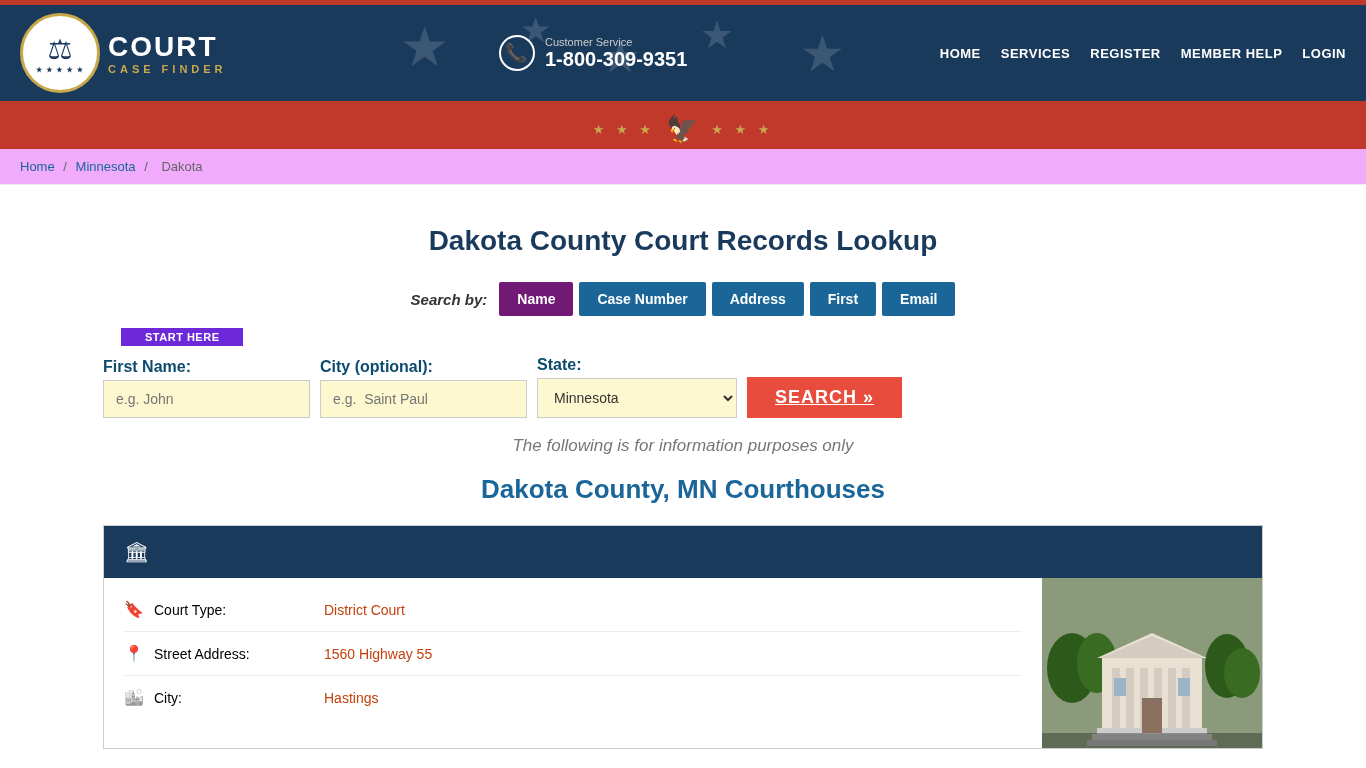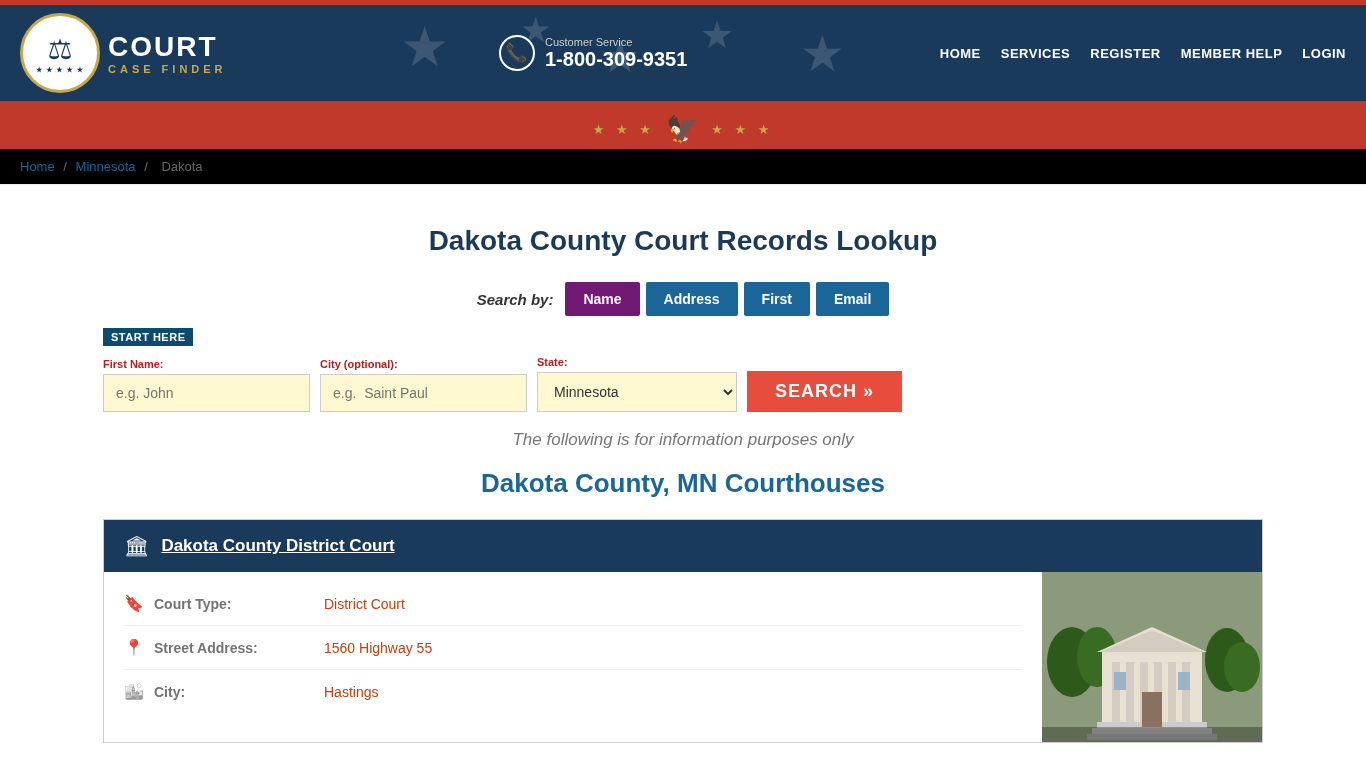--- a/index.html
+++ b/index.html
@@ -112,21 +112,21 @@
       color: #c8a84b;
       font-size: 13px;
     }
     .eagle-stars { color: #c8a84b; letter-spacing: 4px; }
 
     
     .breadcrumb {
       padding: 10px 20px;
       font-size: 13px;
       border-bottom: 1px solid #eee;
-      background: #000000;
+      background: #f0abfc;
     }
     .breadcrumb a { color: #1a6699; text-decoration: none; }
     .breadcrumb span { color: #666; margin: 0 5px; }
 
     
     .main-content {
       max-width: 1200px;
       margin: 0 auto;
       padding: 20px;
     }
@@ -160,44 +160,45 @@
       font-size: 14px;
       font-weight: bold;
       border-radius: 2px;
     }
     .search-tab.active {
       background: #701a75;
     }
 
     
     .start-here-badge {
-      background: #0c4a6e;
+      background: #6d28d9;
       color: #fff;
       font-size: 11px;
       font-weight: bold;
-      padding: 3px 8px;
+      padding: 3px 24px;
       display: inline-block;
       margin-bottom: 6px;
       letter-spacing: 0.5px;
+      margin-left: 18px;
     }
     .search-form-row {
       display: flex;
       gap: 10px;
       align-items: flex-end;
       margin-top: 4px;
     }
     .form-group {
       display: flex;
       flex-direction: column;
       gap: 4px;
     }
     .form-group label {
-      font-size: 11px;
-      font-weight: bold;
-      color: #b91c1c;
+      font-size: 16px;
+      font-weight: bold;
+      color: #0c4a6e;
     }
     .form-group input, .form-group select {
       padding: 10px 12px;
       font-size: 14px;
       border: 1px solid #ccc;
       background: #fdf8d0;
       color: #999;
       outline: none;
       min-width: 180px;
     }
@@ -209,20 +210,21 @@
       background: #e74c3c;
       color: #fff;
       border: none;
       padding: 10px 28px;
       font-size: 18px;
       font-weight: bold;
       cursor: pointer;
       letter-spacing: 1px;
       white-space: nowrap;
       align-self: flex-end;
+      text-decoration: underline;
     }
     .info-note {
       text-align: center;
       font-style: italic;
       color: #777;
       font-size: 17px;
       margin: 18px 0;
     }
 
     
@@ -271,23 +273,23 @@
       border-bottom: 1px solid #eee;
     }
     .detail-row:last-child { border-bottom: none; }
     .detail-icon {
       font-size: 16px;
       color: #999;
       width: 20px;
       text-align: center;
     }
     .detail-label {
-      font-weight: bold;
+      font-weight: normal;
       min-width: 160px;
-      color: #737373;
+      color: #000000;
     }
     .detail-value {
       color: #c2410c;
     }
     .courthouse-image {
       width: 220px;
       min-height: 130px;
       background: #888;
       flex-shrink: 0;
       display: flex;
@@ -371,20 +373,21 @@
 
 <div class="main-content">
 
   
   <h1 class="page-title">Dakota County Court Records Lookup</h1>
 
   
   <div class="search-by-row">
     <span class="search-by-label">Search by:</span>
     <button class="search-tab active">Name</button>
+    <button class="search-tab">Case Number</button>
     <button class="search-tab">Address</button>
     <button class="search-tab">First</button>
     <button class="search-tab">Email</button>
   </div>
 
   
   <div class="start-here-badge">START HERE</div>
 
   
   <div class="search-form-row">
@@ -408,21 +411,20 @@
   
   <p class="info-note">The following is for information purposes only</p>
 
   
   <h2 class="courthouses-title">Dakota County, MN Courthouses</h2>
 
   
   <div class="courthouse-card">
     <div class="courthouse-header">
       <span class="courthouse-header-icon">🏛</span>
-      <a href="#">Dakota County District Court</a>
     </div>
     <div class="courthouse-body">
       <div class="courthouse-details">
 
         <div class="detail-row">
           <span class="detail-icon">🔖</span>
           <span class="detail-label">Court Type:</span>
           <span class="detail-value">District Court</span>
         </div>
 

